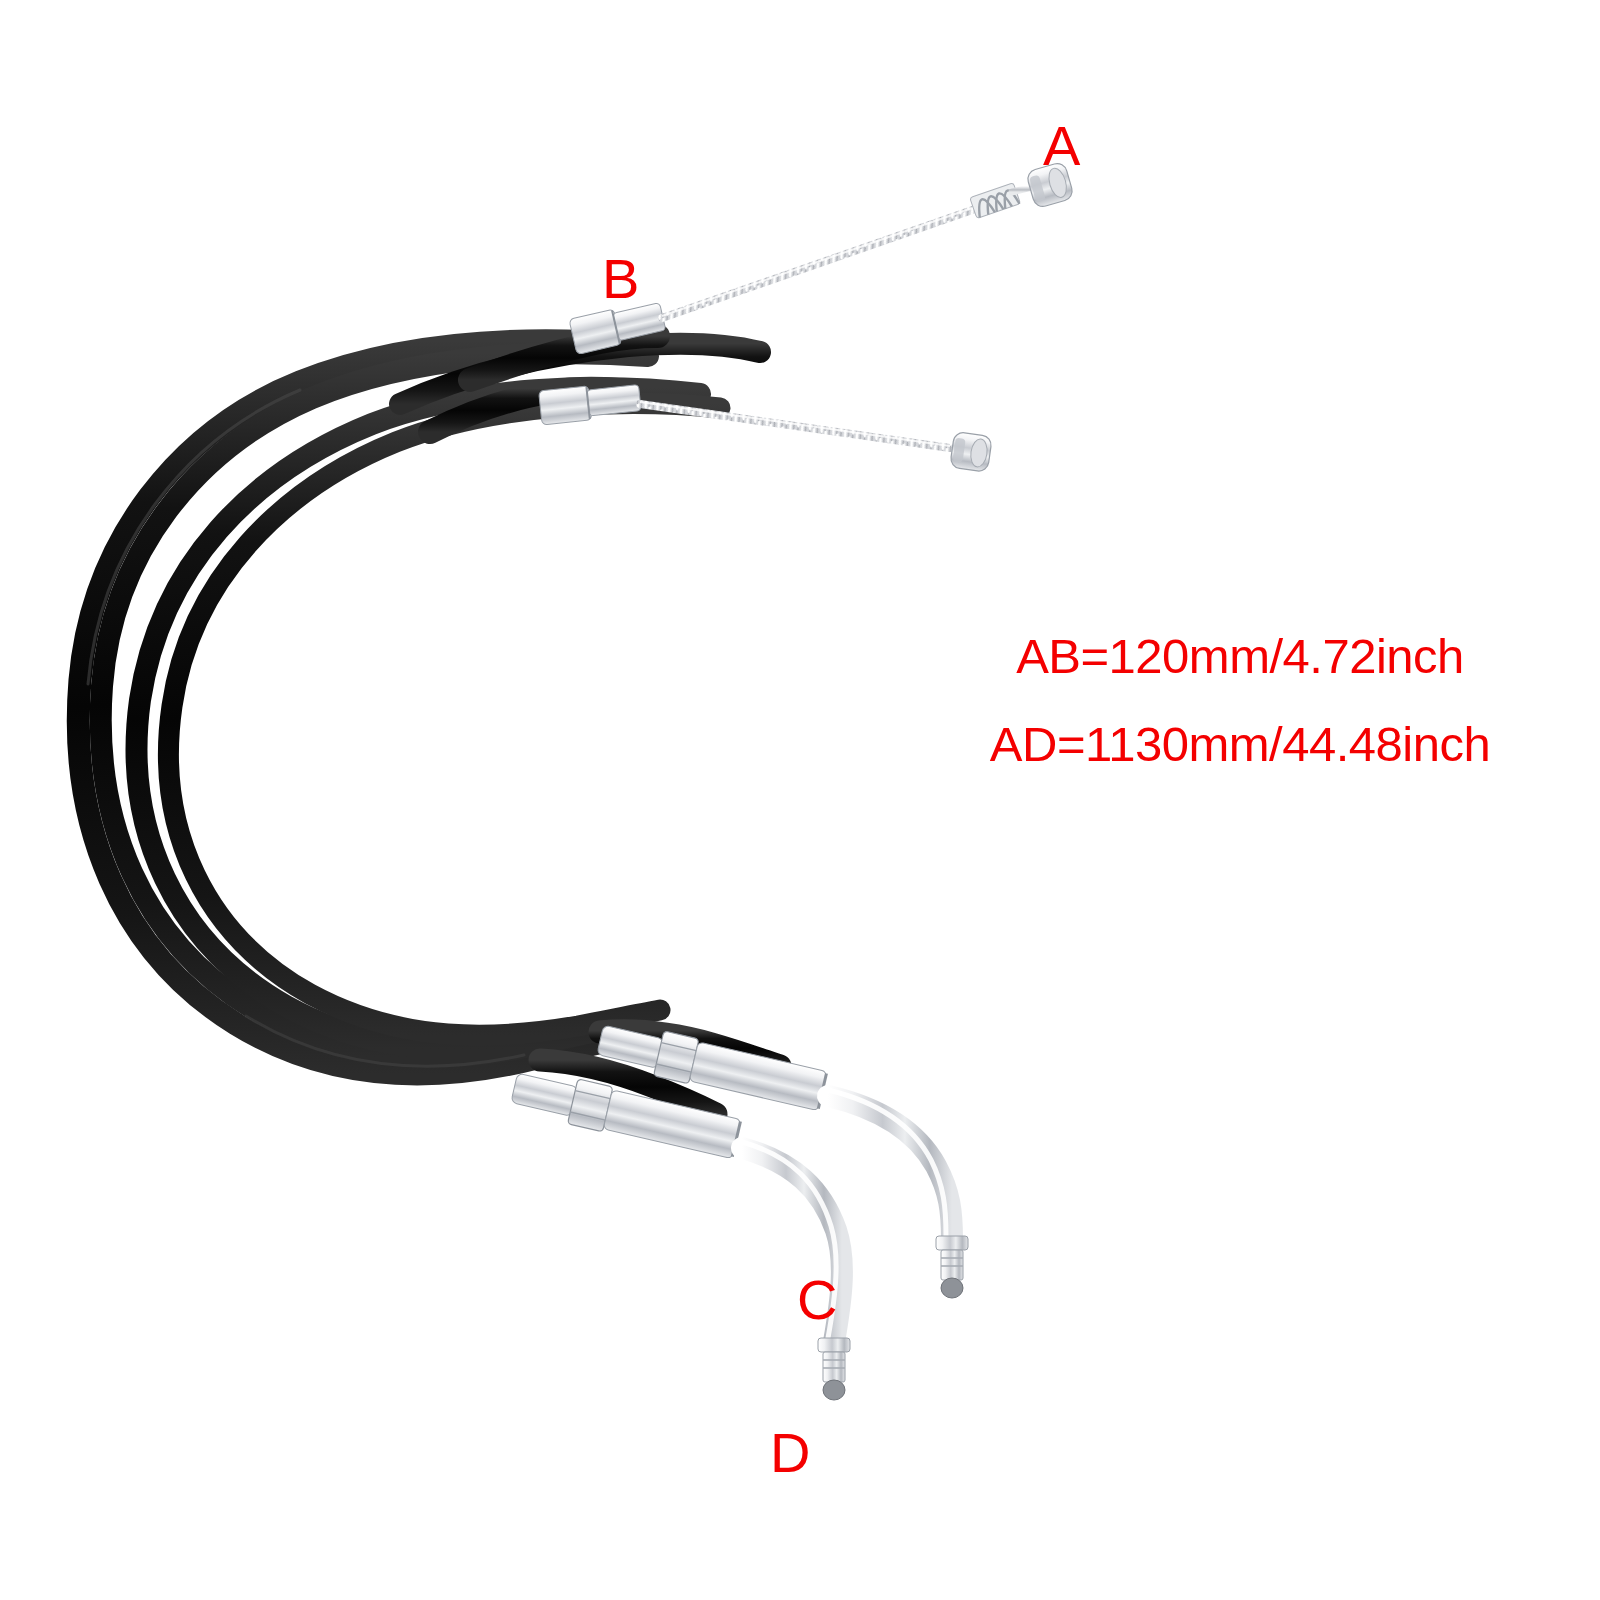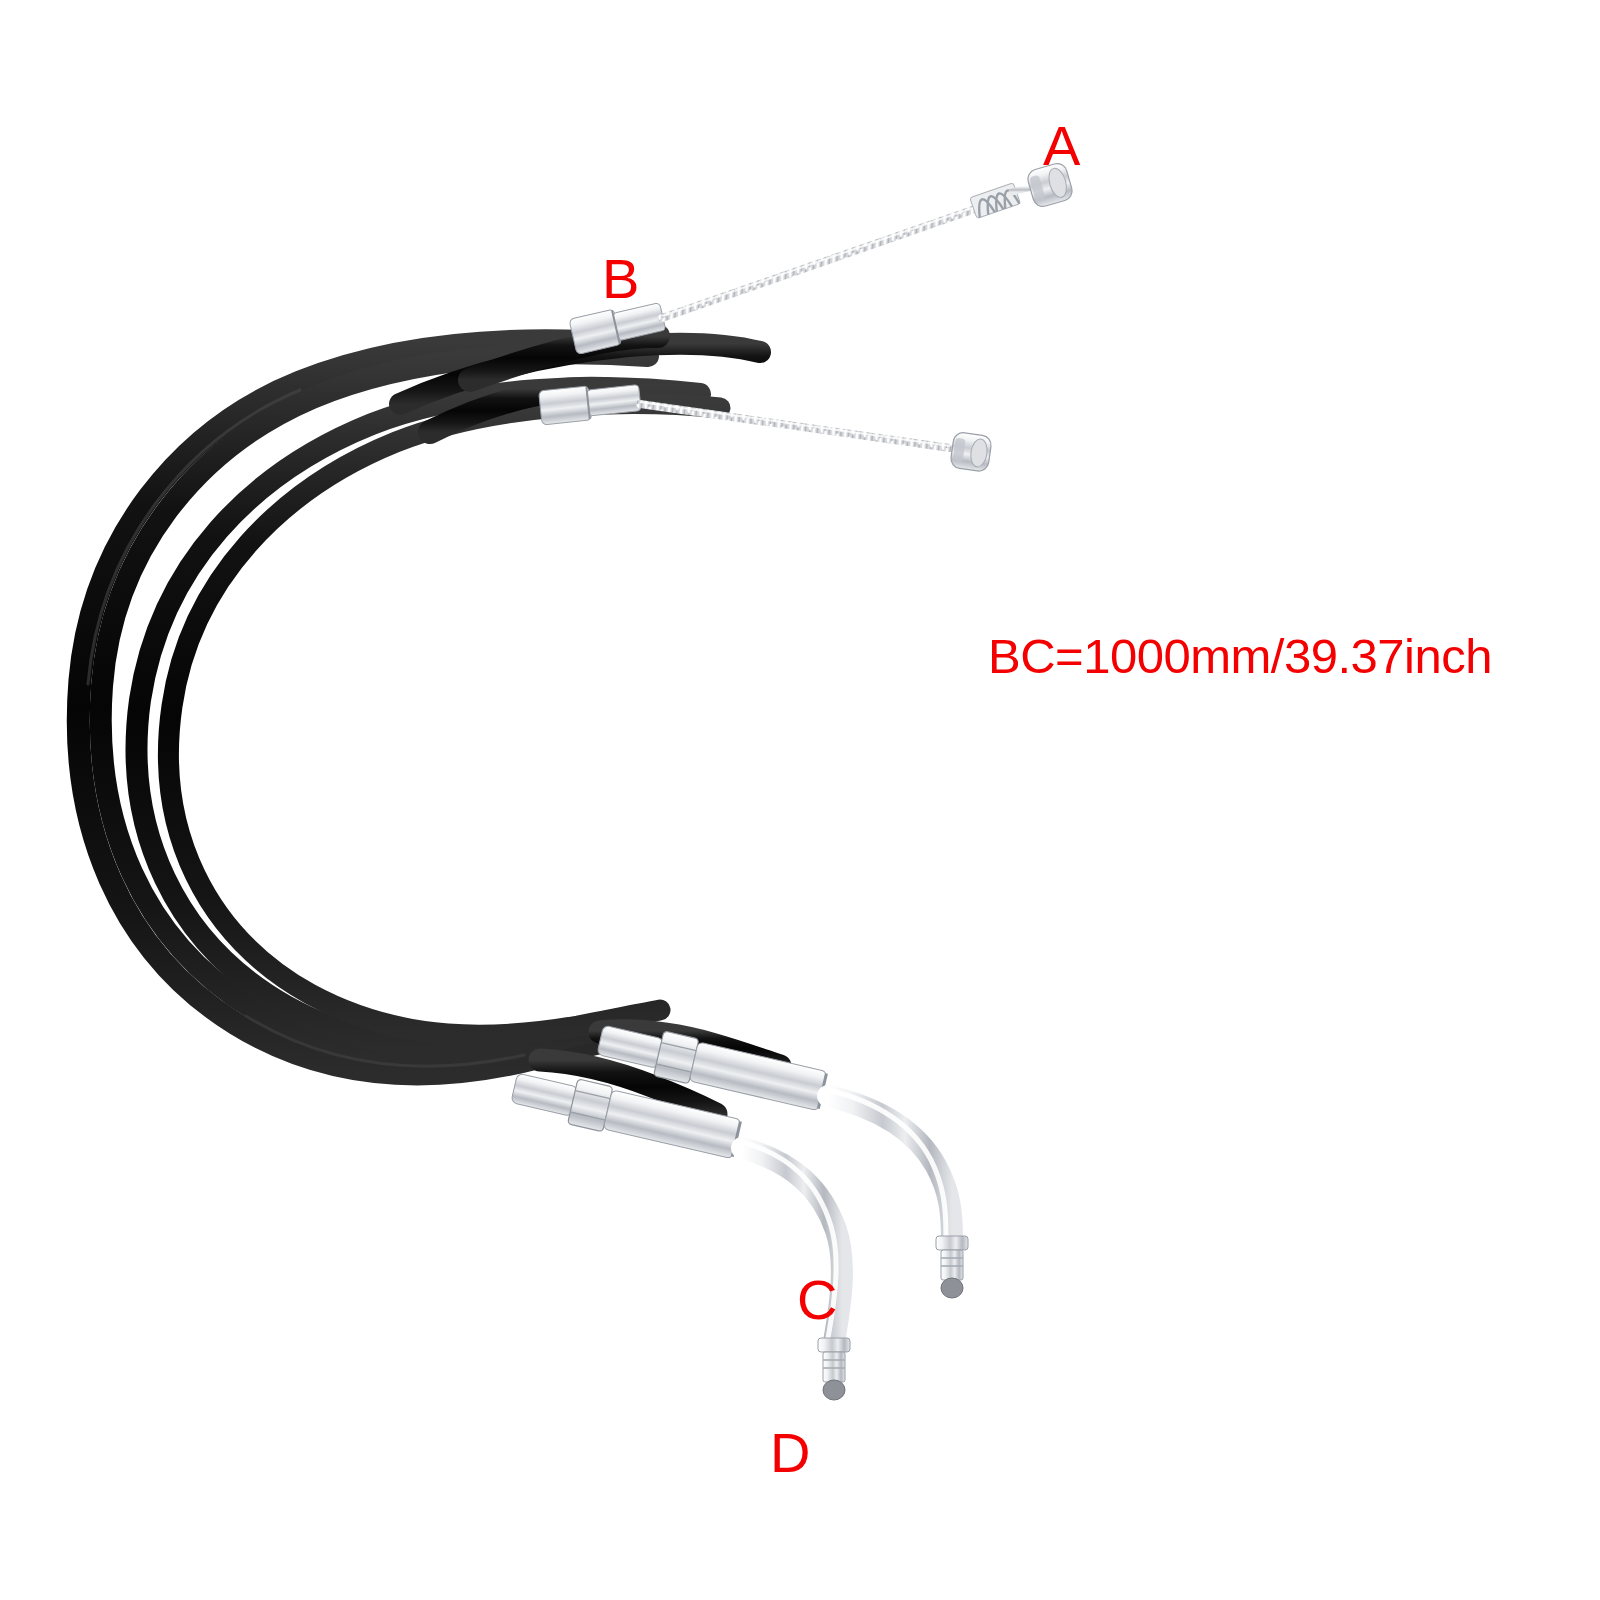--- a/index.html
+++ b/index.html
@@ -255,16 +255,17 @@
       </g>
     </g>
   </svg>
 
   <div class="point-label" id="label-A">A</div>
   <div class="point-label" id="label-B">B</div>
   <div class="point-label" id="label-C">C</div>
   <div class="point-label" id="label-D">D</div>
 
   <div id="spec-list">
-    <div class="spec-line">BC=1000mm/39.37inch</div>
+    <div class="spec-line">AB=120mm/4.72inch</div>
+    <div class="spec-line">AD=1130mm/44.48inch</div>
   </div>
 
 </div>
 
 </body></html>

